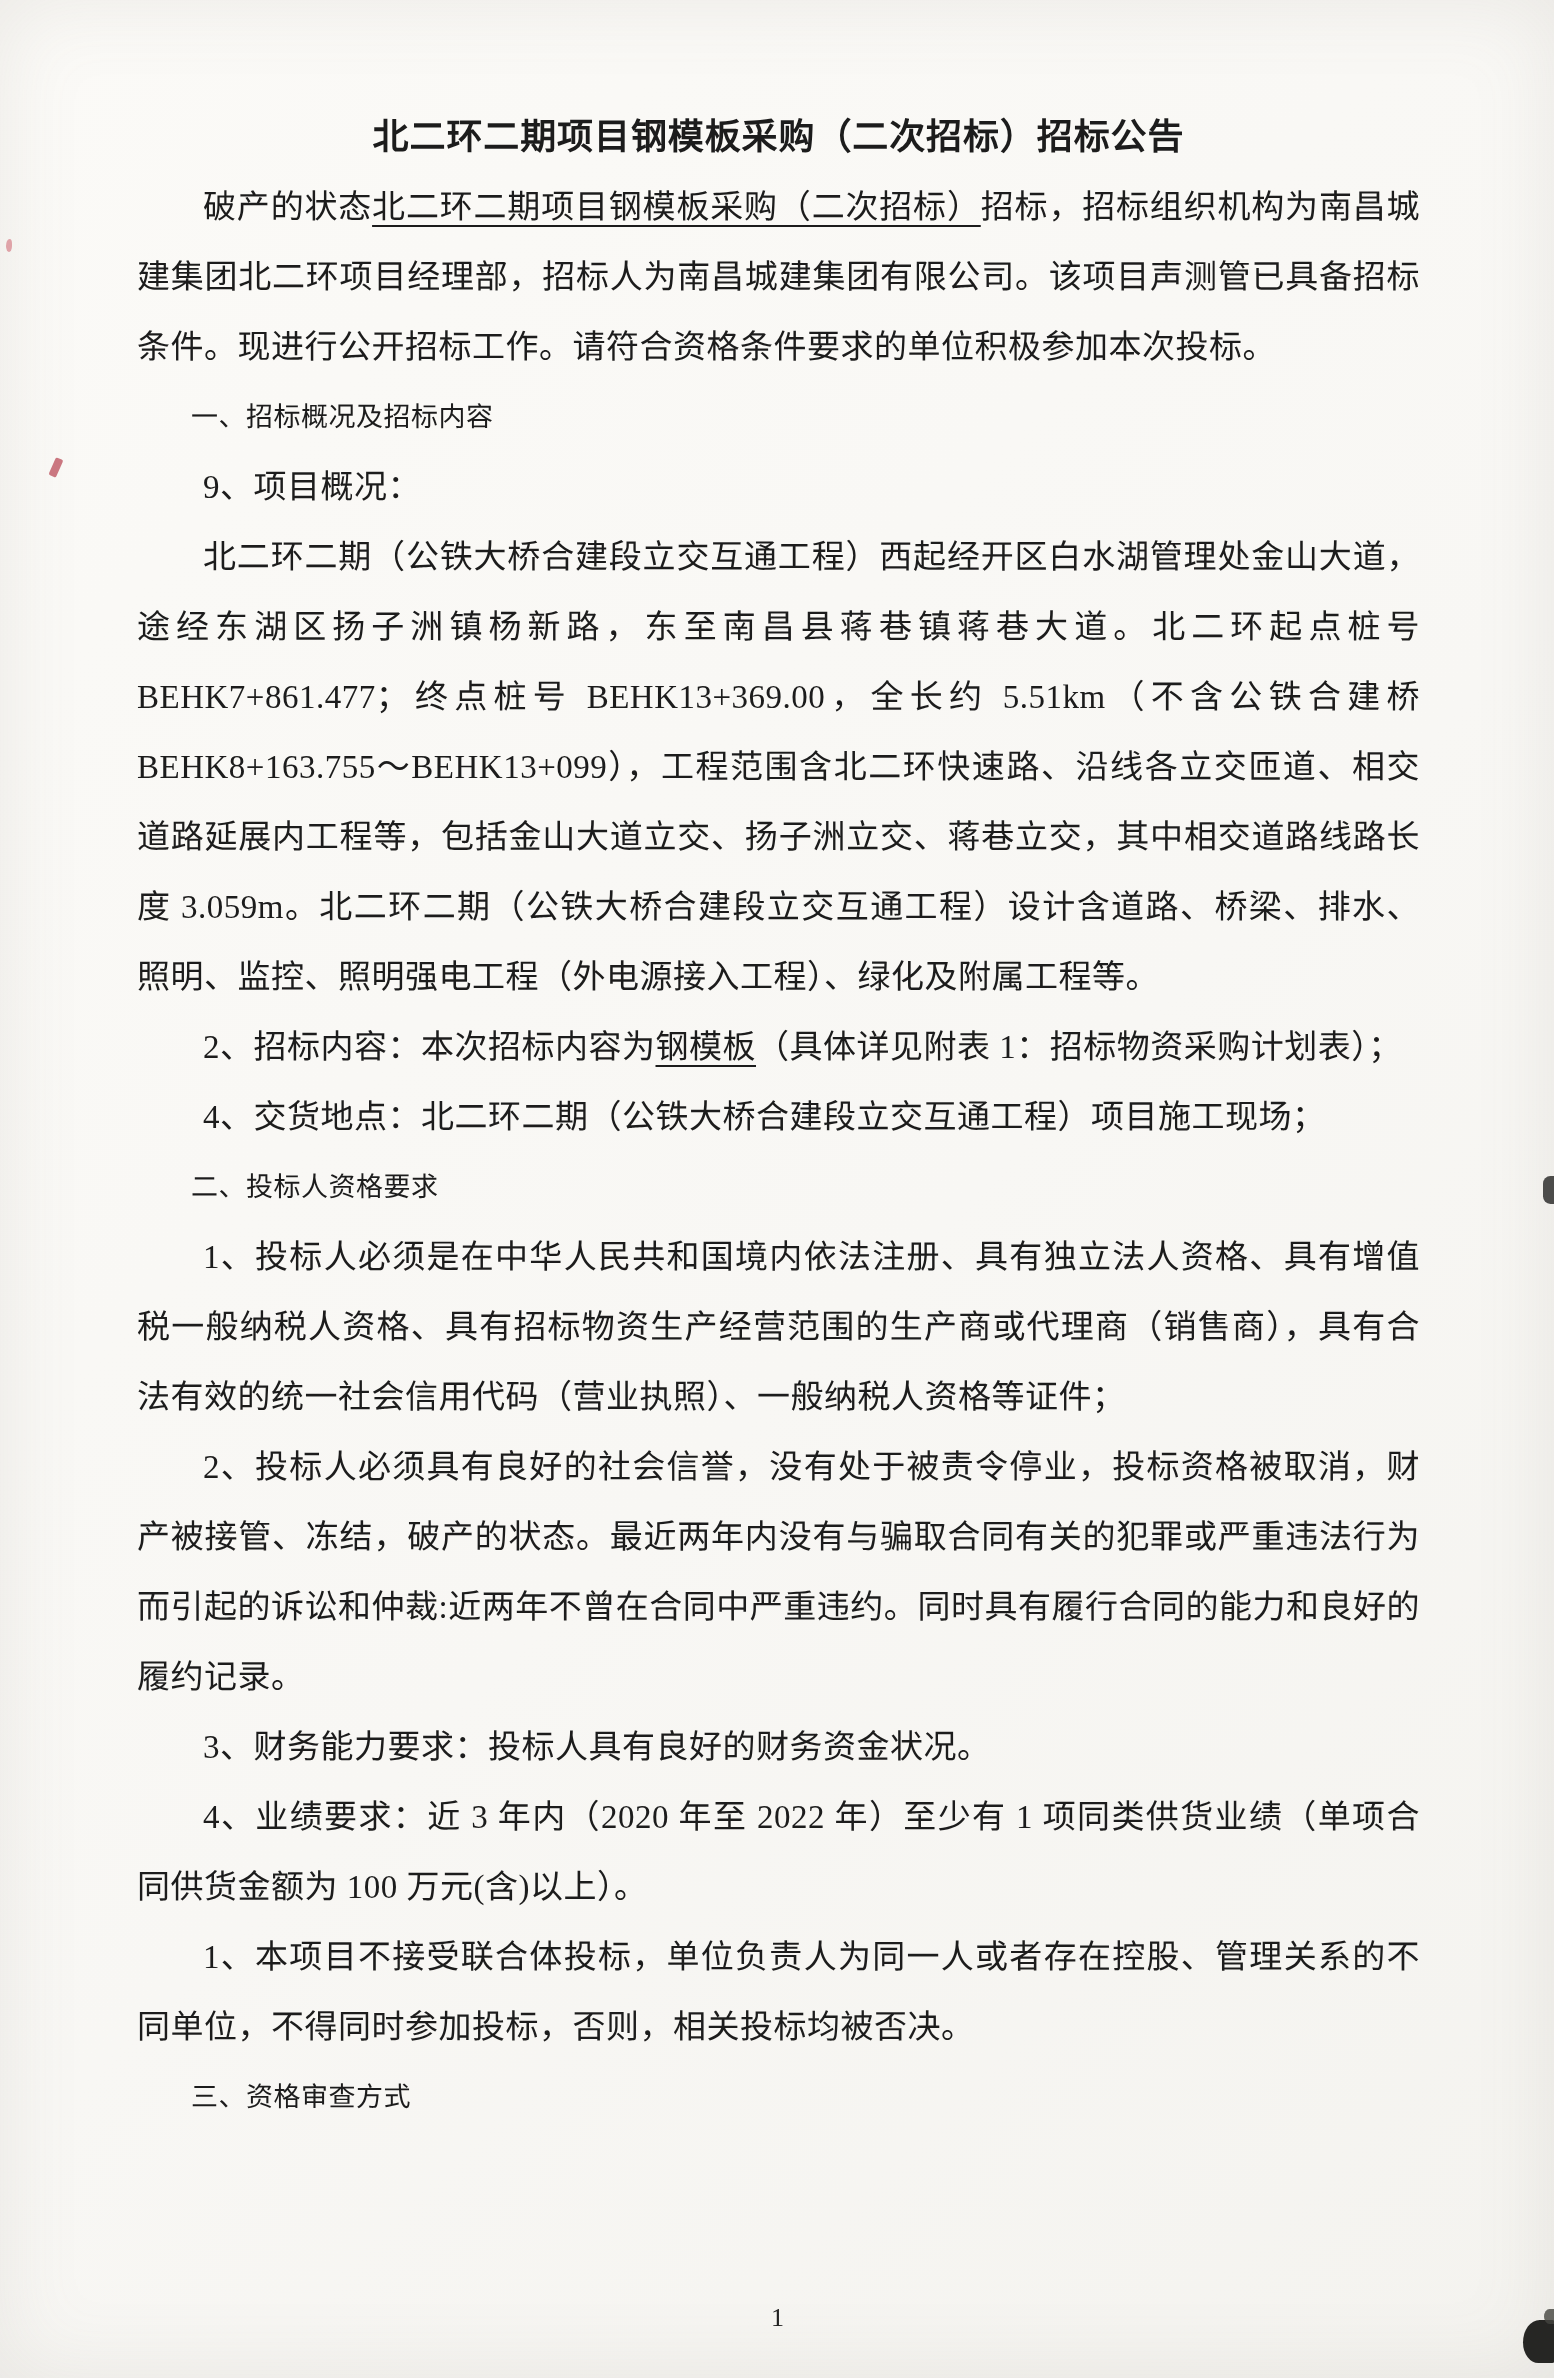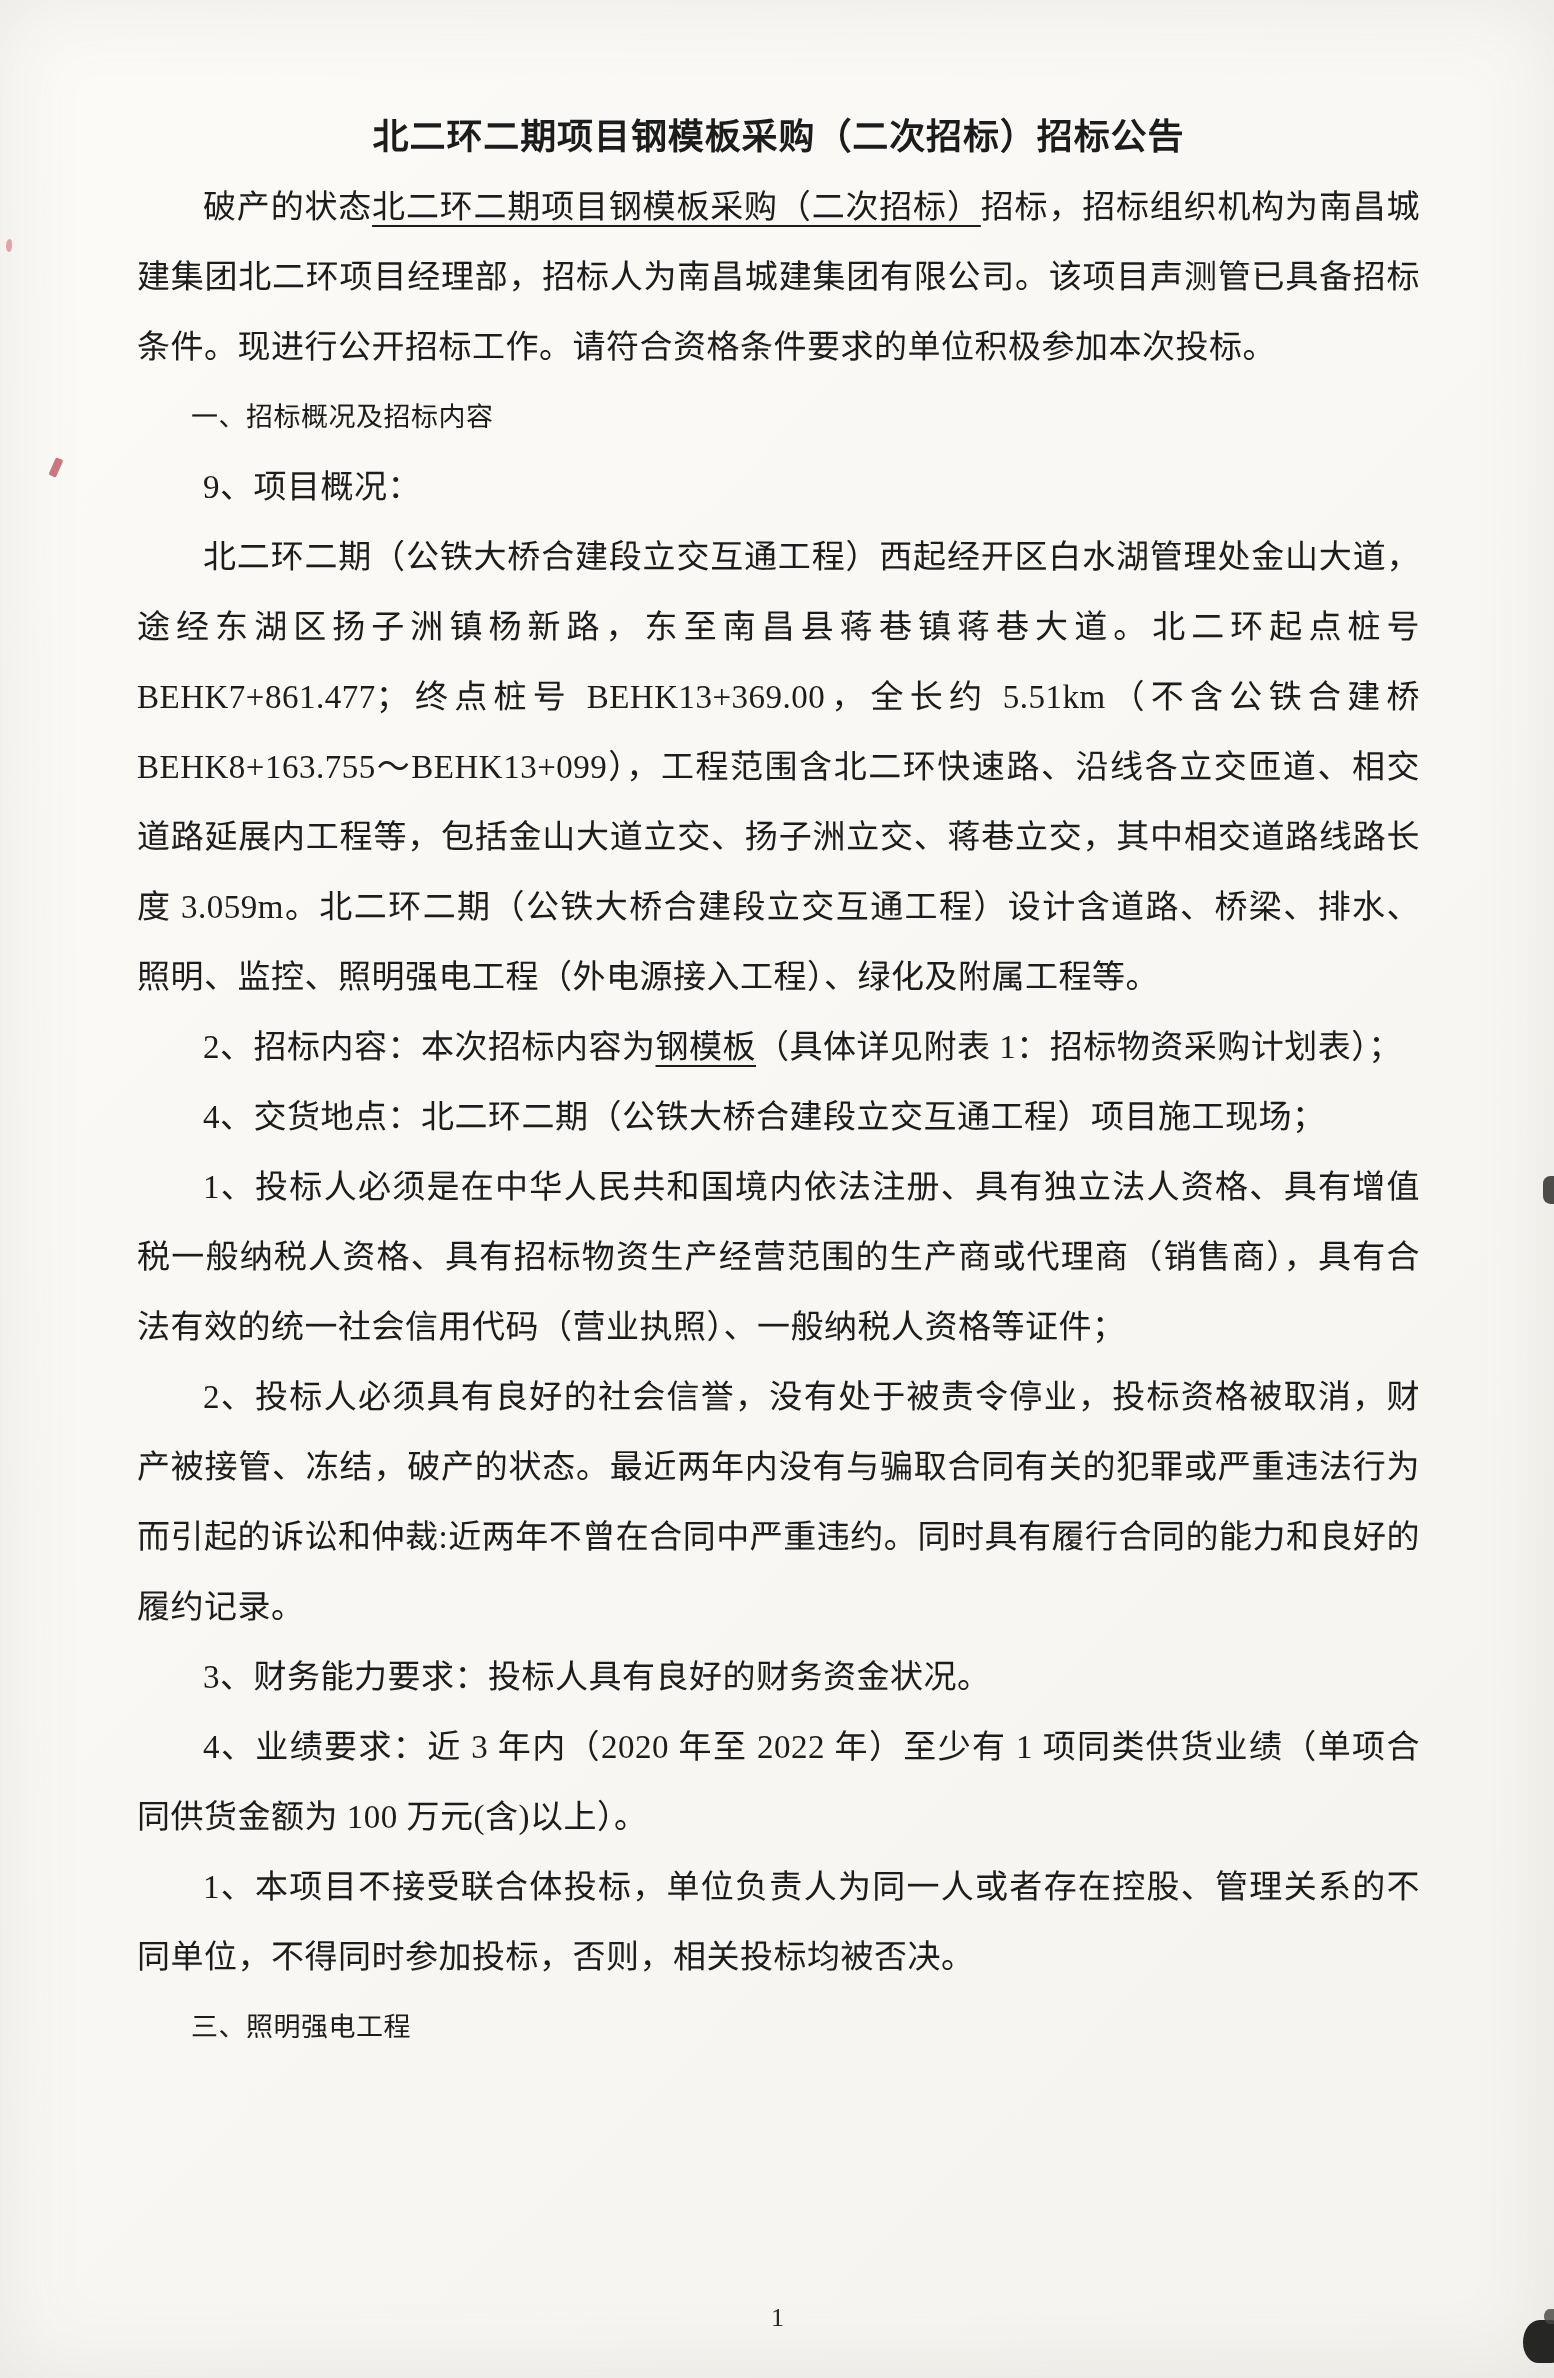--- a/index.html
+++ b/index.html
@@ -115,32 +115,33 @@
     <h2 class="heading">一、招标概况及招标内容</h2>
 
     <p class="para">9、项目概况：</p>
 
     <p class="para">北二环二期（公铁大桥合建段立交互通工程）西起经开区白水湖管理处金山大道，途经东湖区扬子洲镇杨新路，东至南昌县蒋巷镇蒋巷大道。北二环起点桩号 BEHK7+861.477；终点桩号 BEHK13+369.00，全长约 5.51km（不含公铁合建桥 BEHK8+163.755～BEHK13+099），工程范围含北二环快速路、沿线各立交匝道、相交道路延展内工程等，包括金山大道立交、扬子洲立交、蒋巷立交，其中相交道路线路长度 3.059m。北二环二期（公铁大桥合建段立交互通工程）设计含道路、桥梁、排水、照明、监控、照明强电工程（外电源接入工程）、绿化及附属工程等。</p>
 
     <p class="para"><span>2、招标内容：本次招标内容为</span><span class="u">钢模板</span><span>（具体详见附表 1：招标物资采购计划表）；</span></p>
 
     <p class="para">4、交货地点：北二环二期（公铁大桥合建段立交互通工程）项目施工现场；</p>
 
+    <h2 class="heading">二、投标人资格要求</h2>
 
     <p class="para">1、投标人必须是在中华人民共和国境内依法注册、具有独立法人资格、具有增值税一般纳税人资格、具有招标物资生产经营范围的生产商或代理商（销售商），具有合法有效的统一社会信用代码（营业执照）、一般纳税人资格等证件；</p>
 
     <p class="para">2、投标人必须具有良好的社会信誉，没有处于被责令停业，投标资格被取消，财产被接管、冻结，破产的状态。最近两年内没有与骗取合同有关的犯罪或严重违法行为而引起的诉讼和仲裁:近两年不曾在合同中严重违约。同时具有履行合同的能力和良好的履约记录。</p>
 
     <p class="para">3、财务能力要求：投标人具有良好的财务资金状况。</p>
 
     <p class="para">4、业绩要求：近 3 年内（2020 年至 2022 年）至少有 1 项同类供货业绩（单项合同供货金额为 100 万元(含)以上）。</p>
 
     <p class="para">1、本项目不接受联合体投标，单位负责人为同一人或者存在控股、管理关系的不同单位，不得同时参加投标，否则，相关投标均被否决。</p>
 
-    <h2 class="heading">三、照明强电工程</h2>
+    <h2 class="heading">三、资格审查方式</h2>
 
   </div>
 
   <div class="page-number">1</div>
 </div>
 
 <span class="artifact red-dot"></span>
 <span class="artifact red-tick"></span>
 <span class="artifact edge-smudge"></span>
 <span class="artifact corner-smudge"></span>

